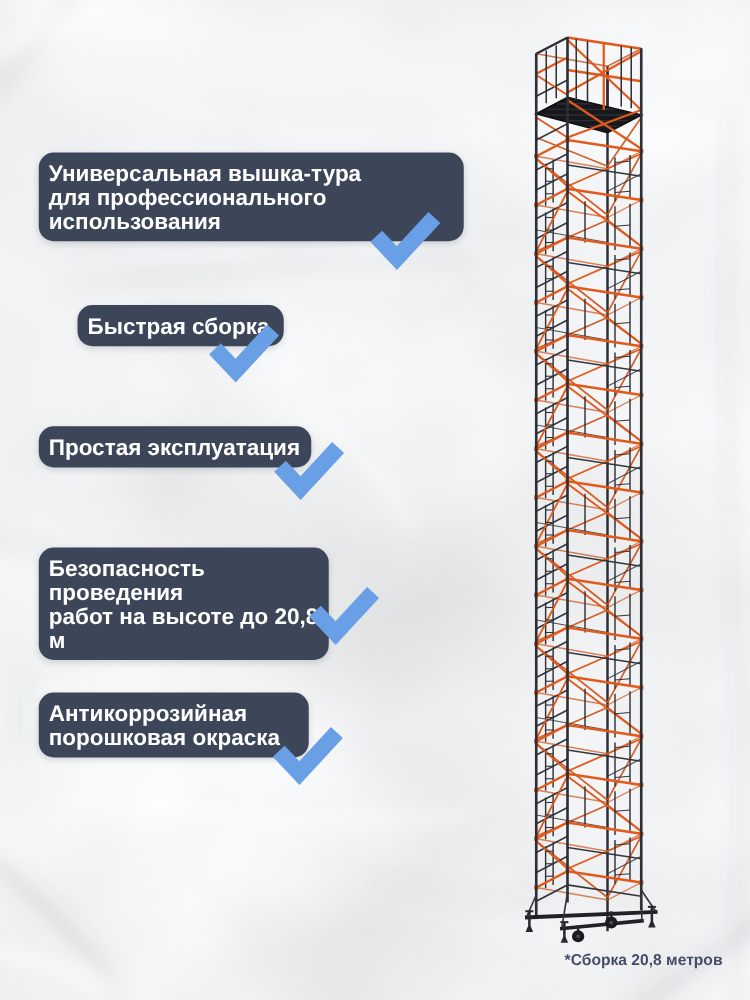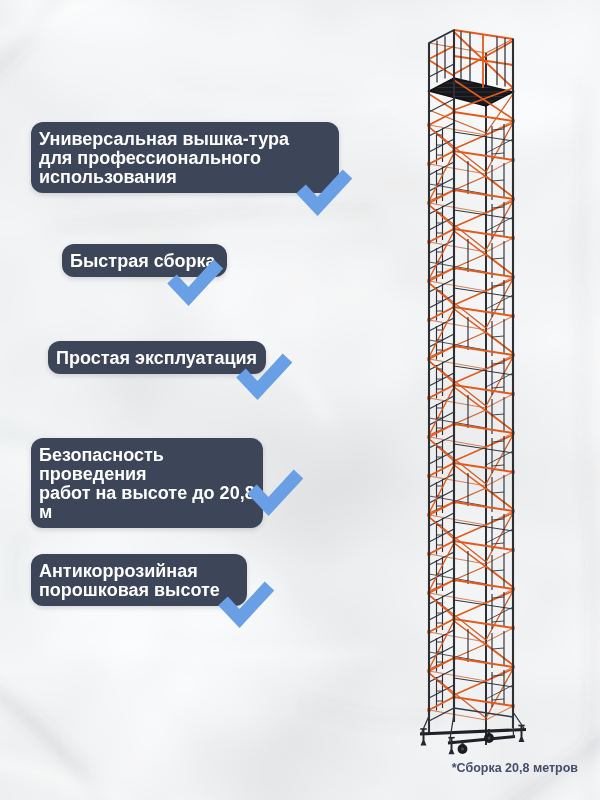--- a/index.html
+++ b/index.html
@@ -6,26 +6,26 @@
   body {
     width: 600px; height: 800px; overflow: hidden;
     background: #edeeef;
     font-family: "Liberation Sans", "DejaVu Sans", sans-serif;
   }
   .poster { position: relative; width: 600px; height: 800px; }
   .paper { position: absolute; left: 0; top: 0; }
   .tower { position: absolute; left: 0; top: 0; }
   .feature { position: absolute; }
   .f0 { left: 31px; top: 122px; }
-  .f0 .bubble { width: 308px; }
+  .f0 .bubble { width: 340px; }
   .f0 .check { left: 265px; top: 47px; }
   .f1 { left: 31px; top: 244px; }
   .f1 .bubble { width: 165px; margin-left: 31px; }
   .f1 .check { left: 136px; top: 15px; }
-  .f2 { left: 31px; top: 341px; margin-left: 17px; }
+  .f2 { left: 31px; top: 341px; }
   .f2 .bubble { width: 218px; }
   .f2 .check { left: 188px; top: 12px; }
   .f3 { left: 31px; top: 438px; }
   .f3 .bubble { width: 232px; }
   .f3 .check { left: 216px; top: 31px; }
   .f4 { left: 31px; top: 554px; }
   .f4 .bubble { width: 216px; }
   .f4 .check { left: 187px; top: 27px; }
   .bubble {
     box-sizing: border-box;
@@ -507,21 +507,21 @@
         <span class="bubble-text">Безопасность проведения
 работ на высоте до 20,8 м</span>
       </div>
       <svg class="check" width="56" height="44" viewBox="0 0 56 44" aria-hidden="true">
         <polyline points="5,20 21.5,37.5 51.5,5" fill="none" stroke="currentColor" stroke-width="13" stroke-linecap="butt" stroke-linejoin="miter"></polyline>
       </svg>
     </div>
     <div class="feature f4">
       <div class="bubble">
         <span class="bubble-text">Антикоррозийная
-порошковая высоте</span>
+порошковая окраска</span>
       </div>
       <svg class="check" width="56" height="44" viewBox="0 0 56 44" aria-hidden="true">
         <polyline points="5,20 21.5,37.5 51.5,5" fill="none" stroke="currentColor" stroke-width="13" stroke-linecap="butt" stroke-linejoin="miter"></polyline>
       </svg>
     </div>
   </div>
   <div class="footnote">*Сборка 20,8 метров</div>
 </div>
 
 </body></html>

